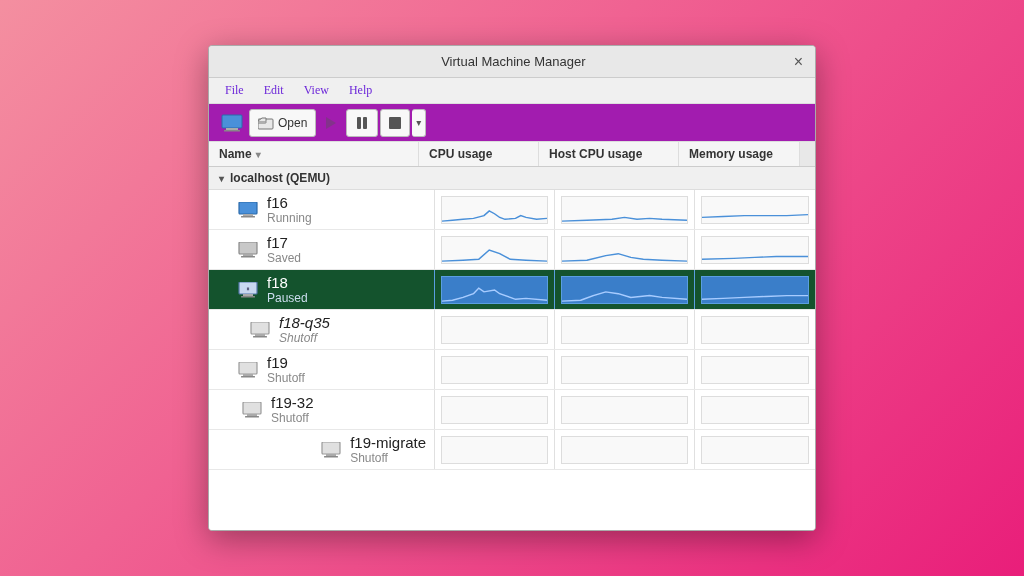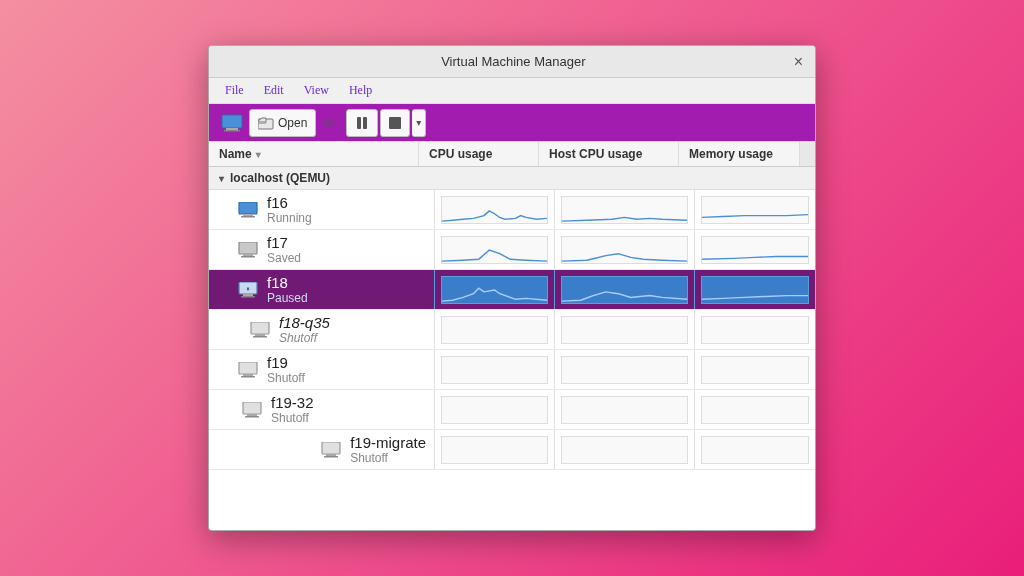--- a/index.html
+++ b/index.html
@@ -139,21 +139,21 @@
       height: 340px;
     }
     .table-row {
       display: grid;
       grid-template-columns: 1fr 120px 140px 120px;
       border-bottom: 1px solid #e8e8e8;
       align-items: center;
       min-height: 40px;
     }
     .table-row.selected {
-      background: #701a75;
+      background: #14532d;
       color: #fff;
     }
     .table-row.selected .vm-name { color: #fff; }
     .table-row.selected .vm-status { color: #cde; }
     .td {
       padding: 4px 8px;
       border-right: 1px solid #e0e0e0;
       height: 100%;
       display: flex;
       align-items: center;

